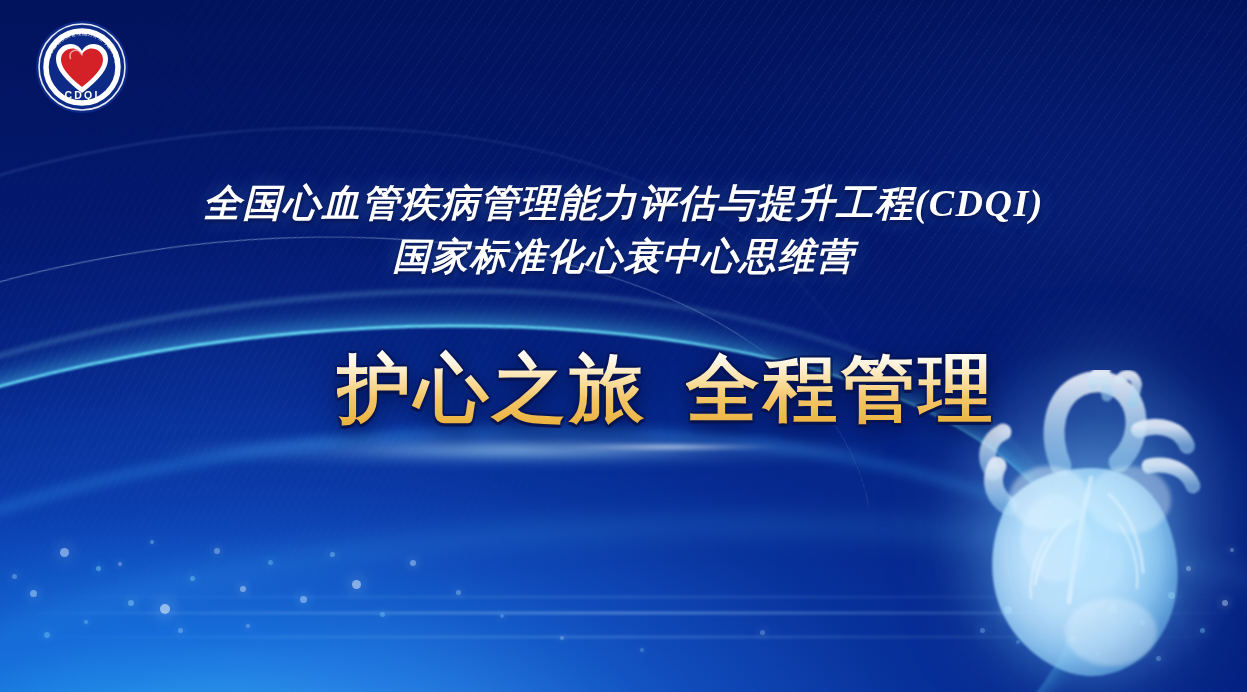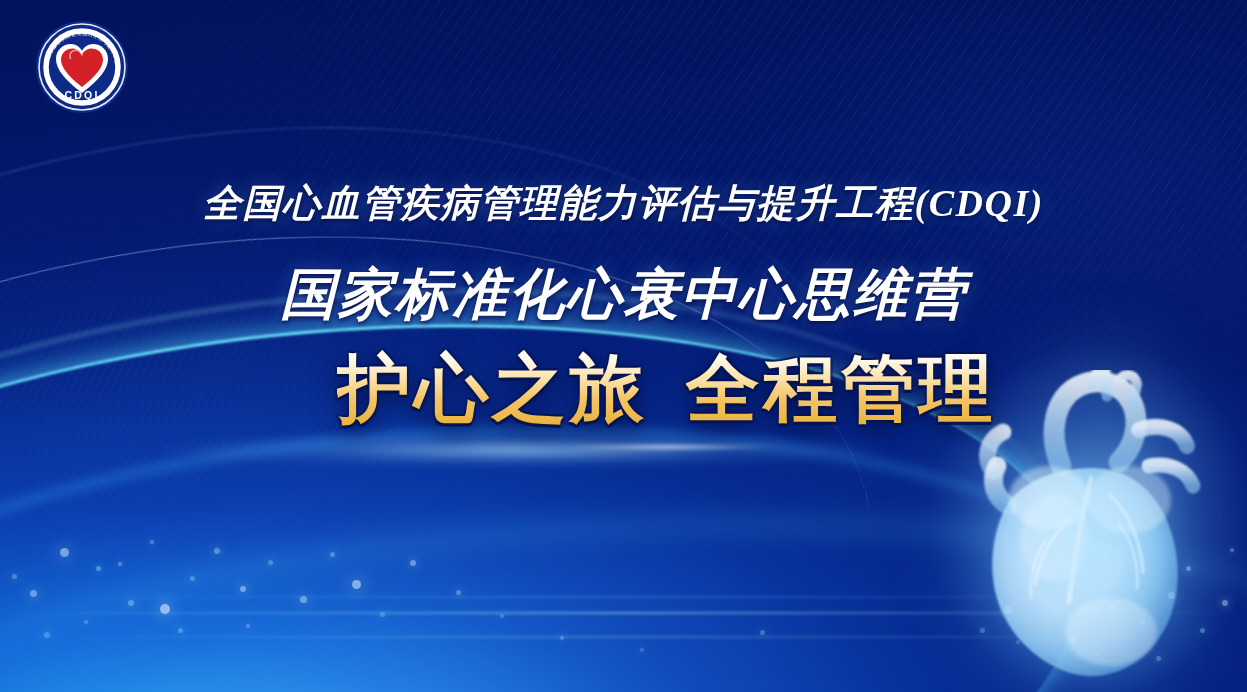--- a/index.html
+++ b/index.html
@@ -142,21 +142,21 @@
     position:absolute;width:100%;text-align:center;
     color:#ffffff;
     font-family:"Liberation Serif","DejaVu Serif",serif;
     font-weight:bold;
     font-style:italic;
     letter-spacing:.04em;
     text-shadow:0 2px 5px rgba(0,8,60,.85), 0 0 18px rgba(120,190,255,.35);
     white-space:nowrap;
   }
   #brush1{top:178px;font-size:38px;}
-  #brush2{top:258px;font-size:55px;}
+  #brush2{top:232px;font-size:37px;}
 
   .headline{
     position:absolute;width:100%;top:340px;text-align:center;
     font-size:74px;font-weight:bold;
     letter-spacing:.05em;
     white-space:nowrap;
     font-family:"Liberation Sans","DejaVu Sans",sans-serif;
     margin-left:43px;
   }
   .headline .g{

